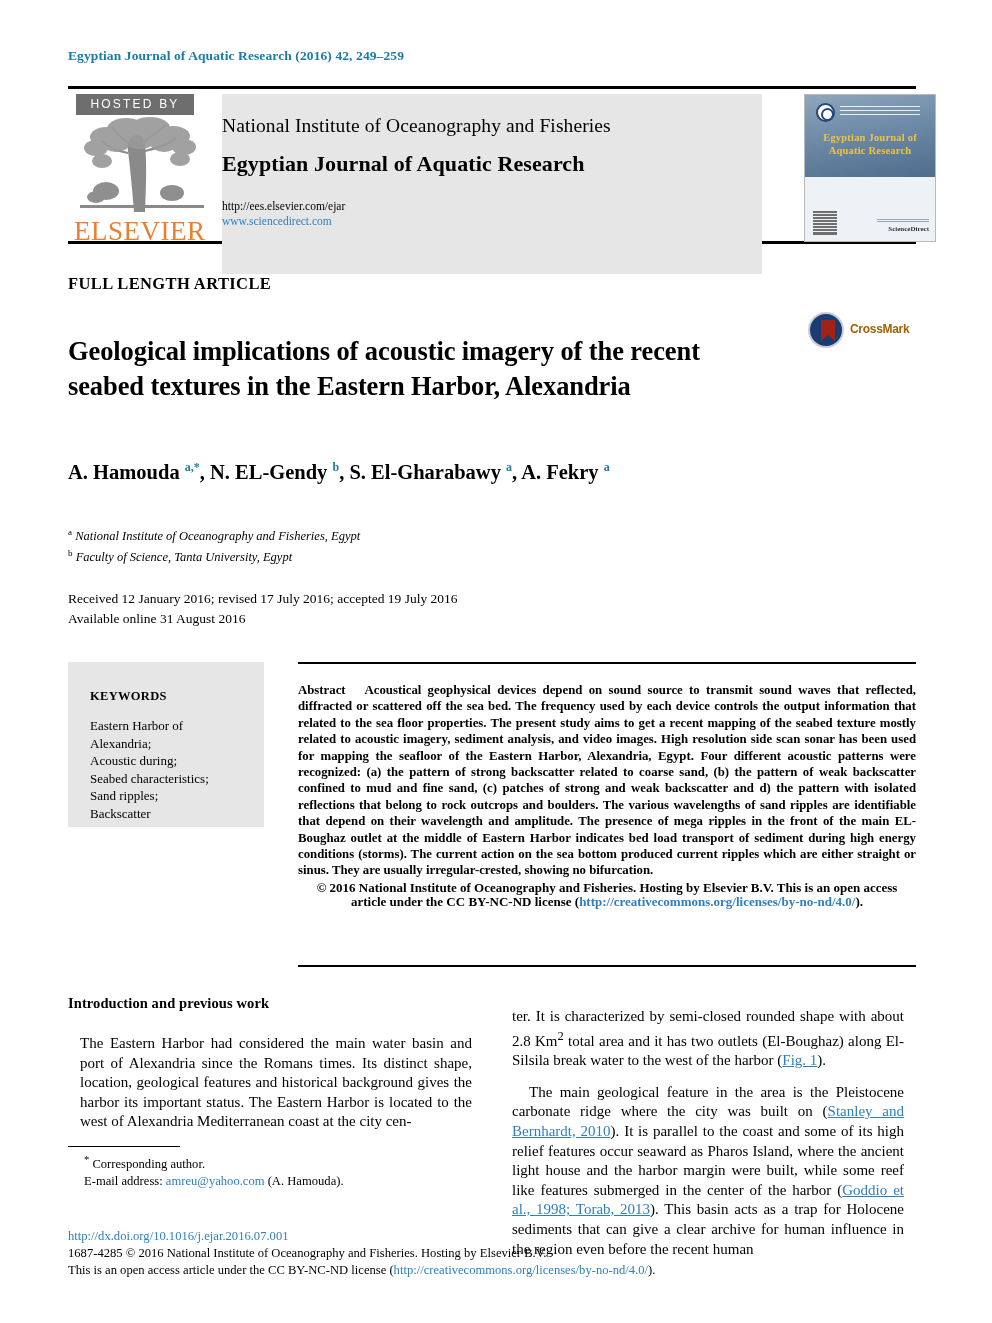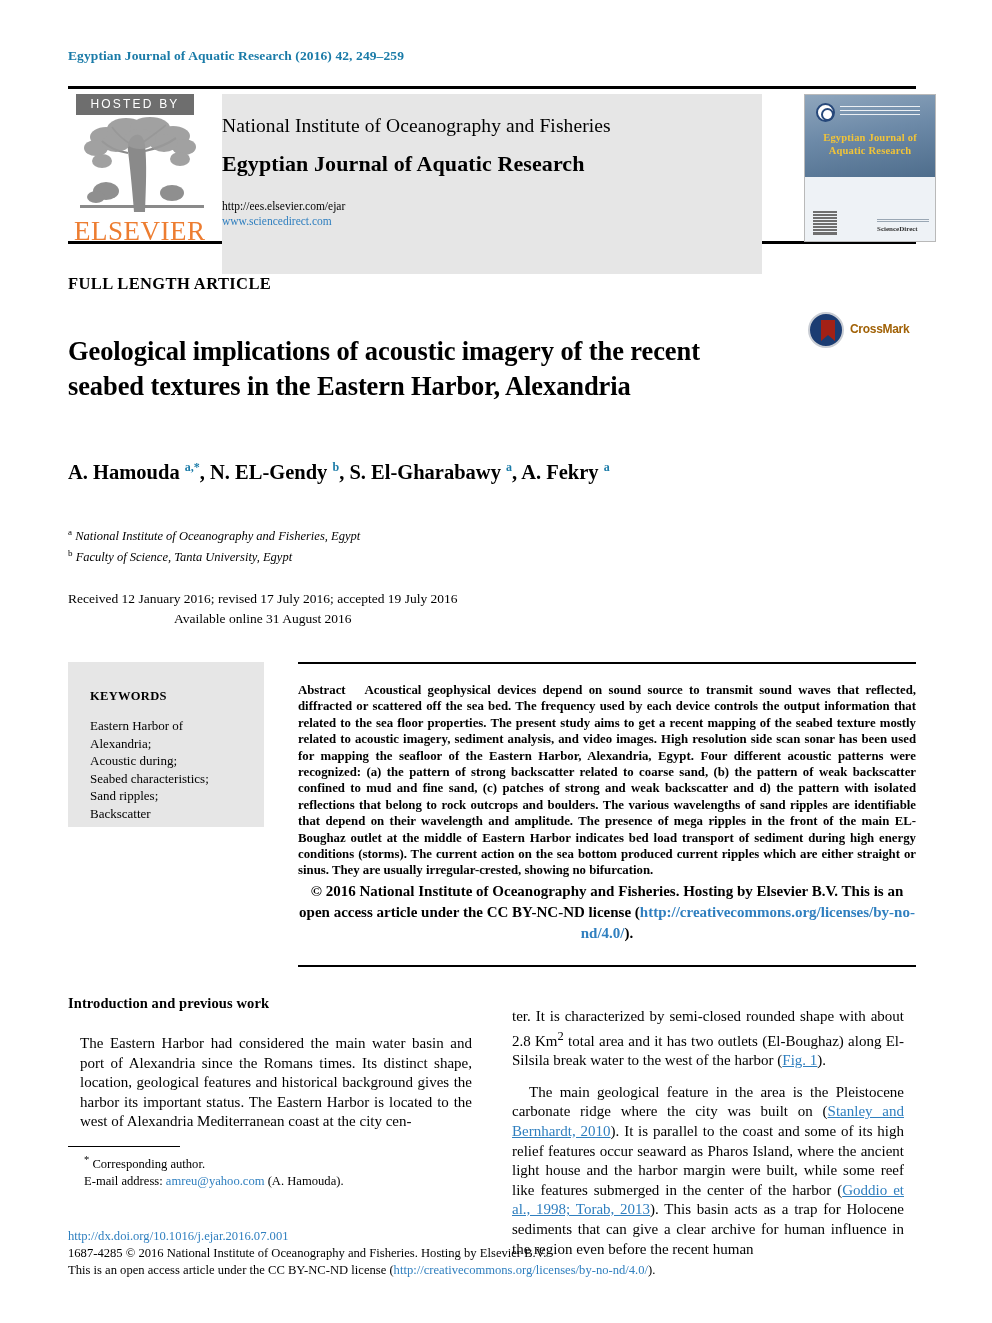--- a/index.html
+++ b/index.html
@@ -177,21 +177,21 @@
     width: 24px;
     height: 22px;
     background:
       repeating-linear-gradient(to bottom, #6f6f6f 0 1.5px, #eef2f6 1.5px 3px);
     border-bottom: 2px solid #6f6f6f;
   }
   .cover-brand {
     position: absolute;
     right: 6px;
     bottom: 8px;
-    text-align: left;
+    text-align: right;
   }
   .cover-brand .l1 {
     height: 4px;
     width: 52px;
     background: repeating-linear-gradient(to bottom,#9aa7b4 0 1px, transparent 1px 2px);
     margin-bottom: 2px;
   }
   .cover-brand .l2 {
     font-size: 7px;
     font-weight: bold;
@@ -271,21 +271,20 @@
     line-height: 17px;
   }
   .affiliations sup { font-style: normal; font-size: 9px; }
 
   .dates {
     position: absolute;
     left: 68px;
     top: 589px;
     font-size: 13.5px;
     line-height: 19.5px;
-    text-align: center;
   }
 
   
   .kw-box {
     position: absolute;
     left: 68px;
     top: 662px;
     width: 196px;
     height: 165px;
     background: #e6e6e6;
@@ -315,22 +314,22 @@
     height: 305px;
   }
   .abstract-text {
     font-size: 12.8px;
     line-height: 16.4px;
     text-align: justify;
     font-weight: bold;
   }
   .abstract-text .lbl { font-weight: bold; }
   .copyright {
-    font-size: 15px;
-    line-height: 21px;
+    font-size: 13px;
+    line-height: 14px;
     text-align: center;
     font-weight: bold;
     margin-top: 2px;
   }
   .copyright a, .link { color: #2f7fbf; text-decoration: none; }
 
   
   .col-left {
     position: absolute;
     left: 68px;

